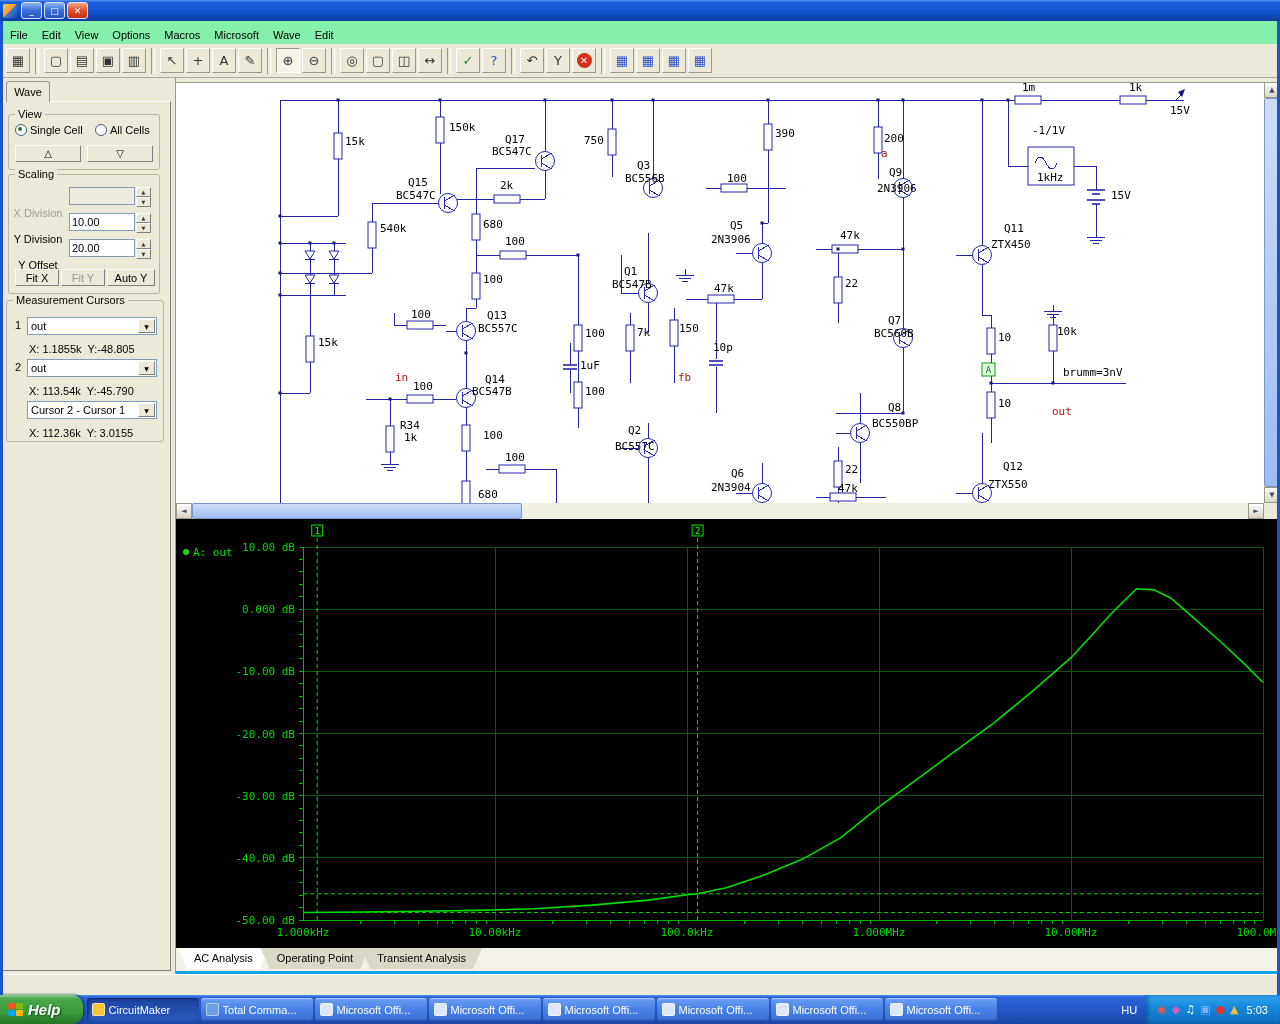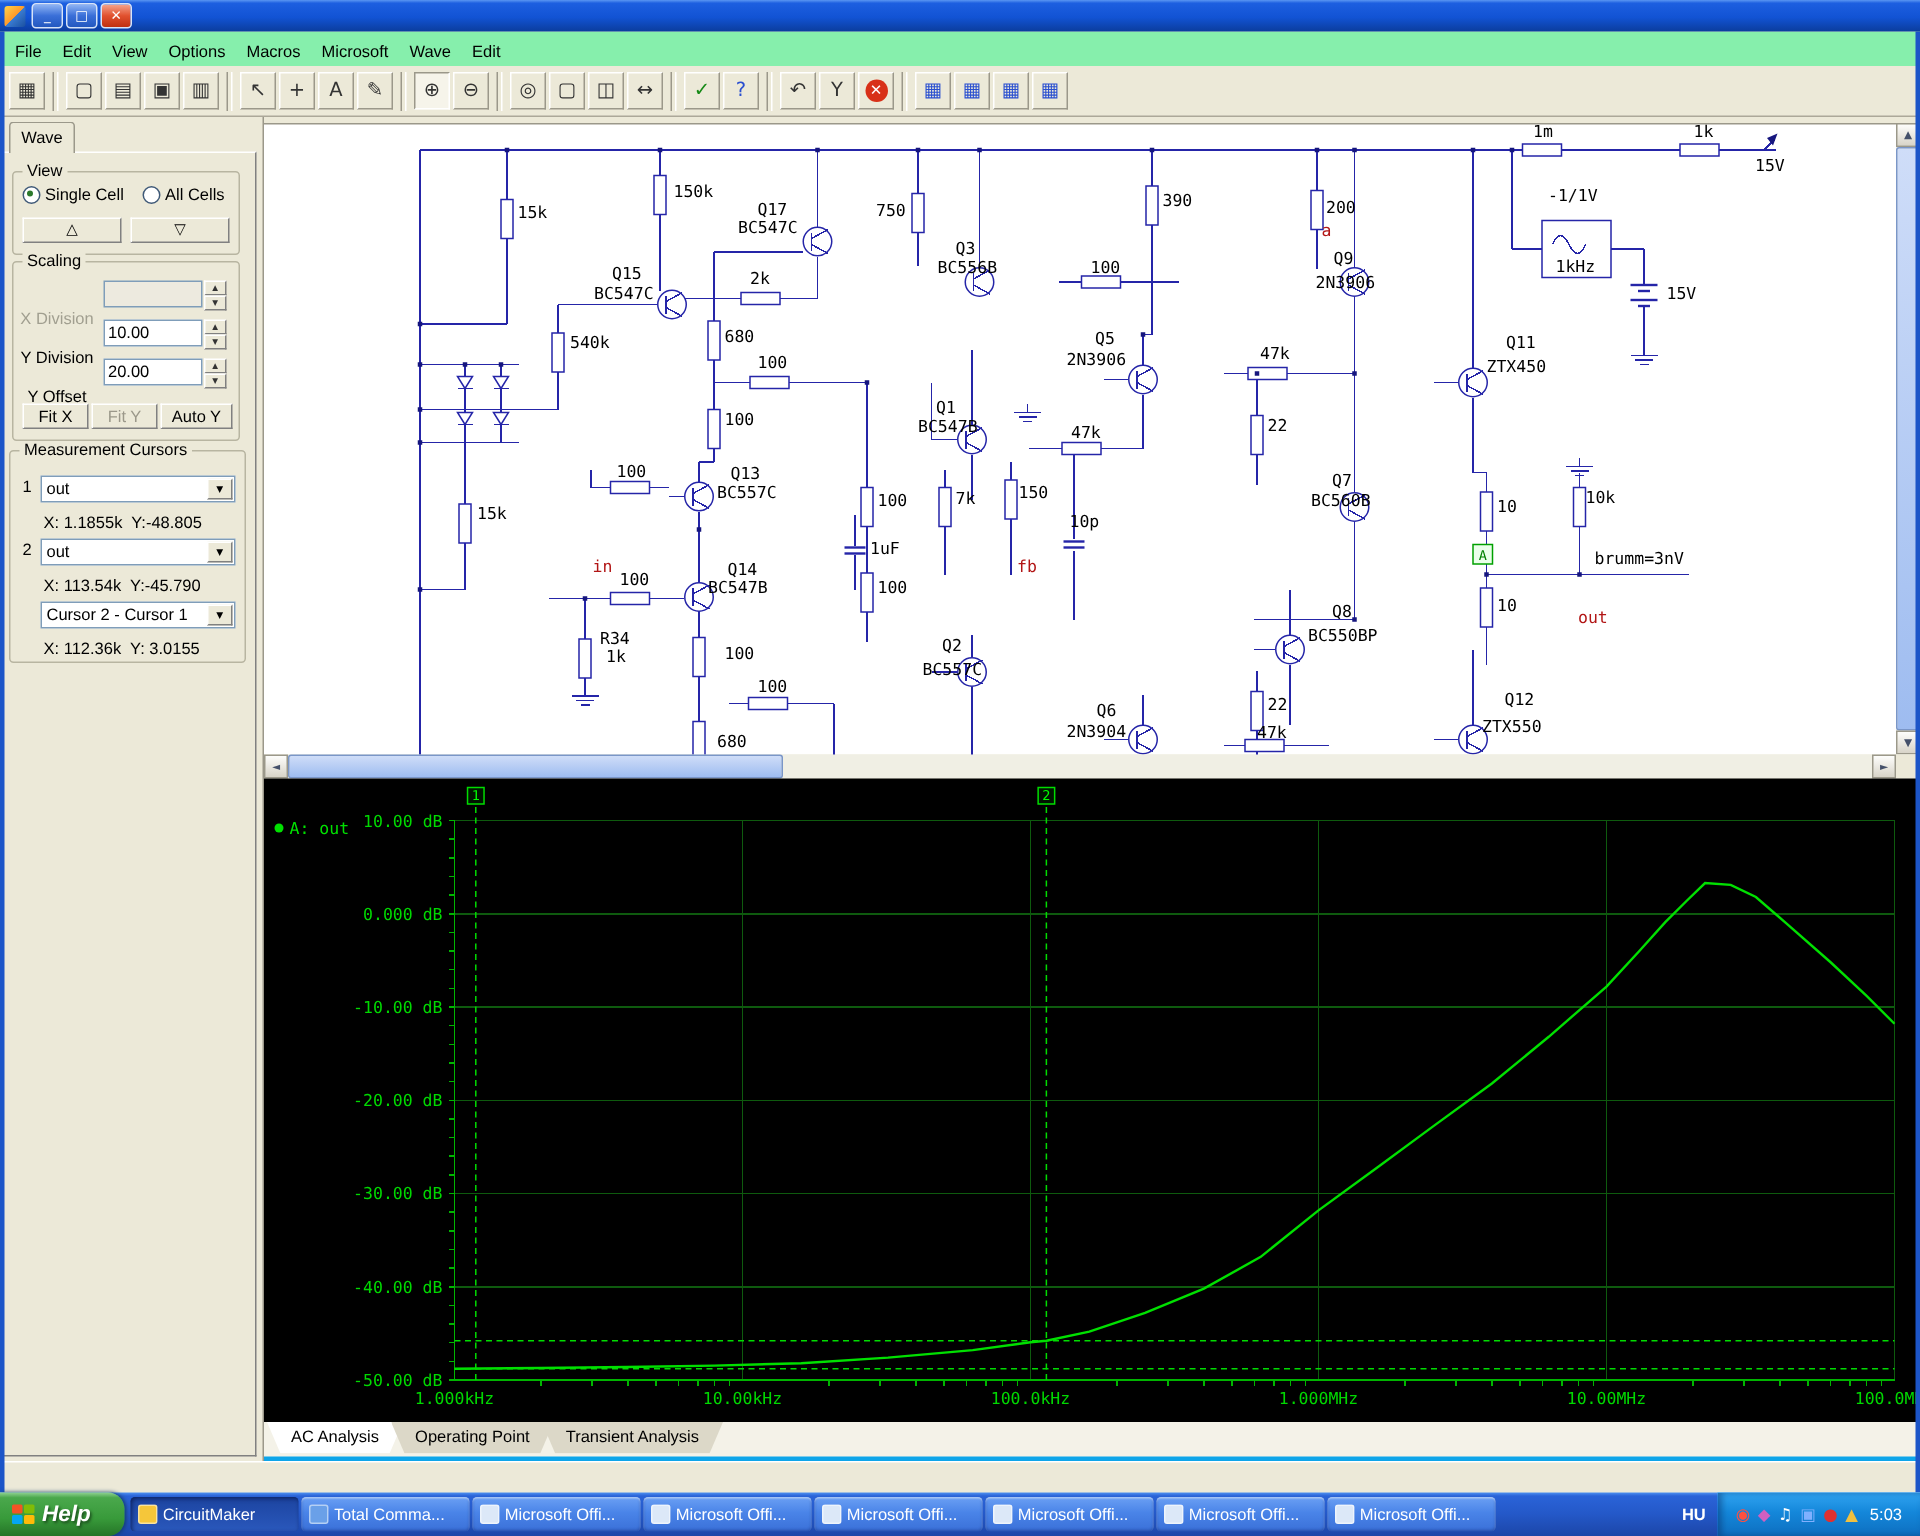--- a/index.html
+++ b/index.html
@@ -122,21 +122,21 @@
   .f1{background:#f35325}.f2{background:#81bc06}.f3{background:#05a6f0}.f4{background:#ffba08}
   .tasks{flex:1;display:flex;align-items:center;overflow:hidden;padding-left:4px}
   .task{width:112px;flex:none;height:23px;margin-right:2px;border-radius:3px;display:flex;
     align-items:center;gap:4px;padding:0 5px;box-sizing:border-box;color:#fff;
     background:linear-gradient(180deg,#6ba0f4 0%,#4a84e8 45%,#3a70d8 100%);
     box-shadow:inset 0 1px 1px rgba(255,255,255,.45),inset 0 -1px 2px rgba(10,30,100,.4)}
   .task.active{background:linear-gradient(180deg,#1c44a0 0%,#2a58bc 100%);
     box-shadow:inset 1px 1px 3px rgba(5,20,70,.7)}
   .task-icon{width:11px;height:11px;border-radius:2px;flex:none;border:1px solid rgba(255,255,255,.5)}
   .task-label{white-space:nowrap;overflow:hidden}
-  .lang{color:#fff;font-weight:bold;padding:0 8px}
+  .lang{color:#fff;font-weight:normal;padding:0 8px}
   .tray{height:29px;display:flex;align-items:center;gap:6px;padding:0 12px;
     background:linear-gradient(180deg,#32a5f2 0%,#1487da 45%,#0e6fc0 100%);
     box-shadow:inset 3px 0 4px rgba(10,50,110,.5)}
   .tray-icon{font-size:11px;font-family:"DejaVu Sans",sans-serif}
   .clock{color:#fff;margin-left:2px}
 </style>
 </head>
 <body>
 
 <div class="titlebar">

